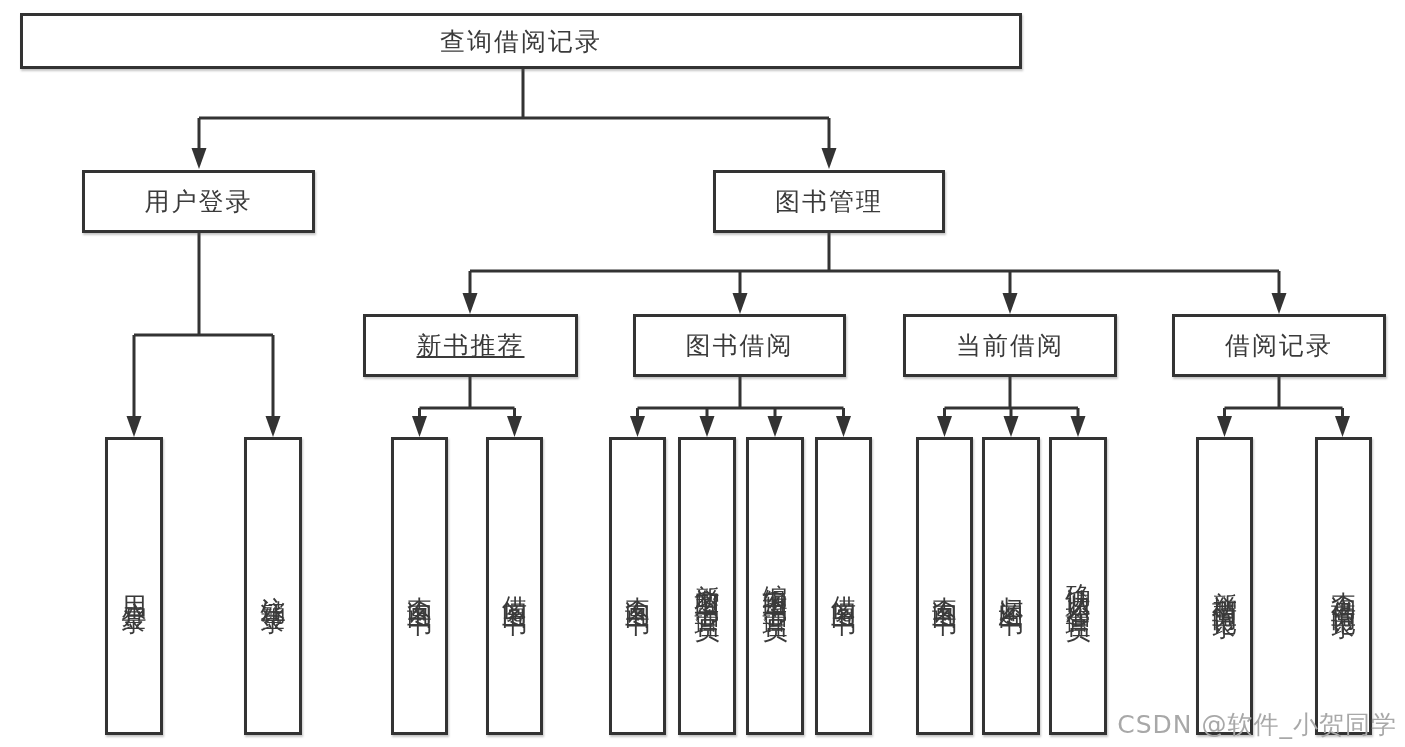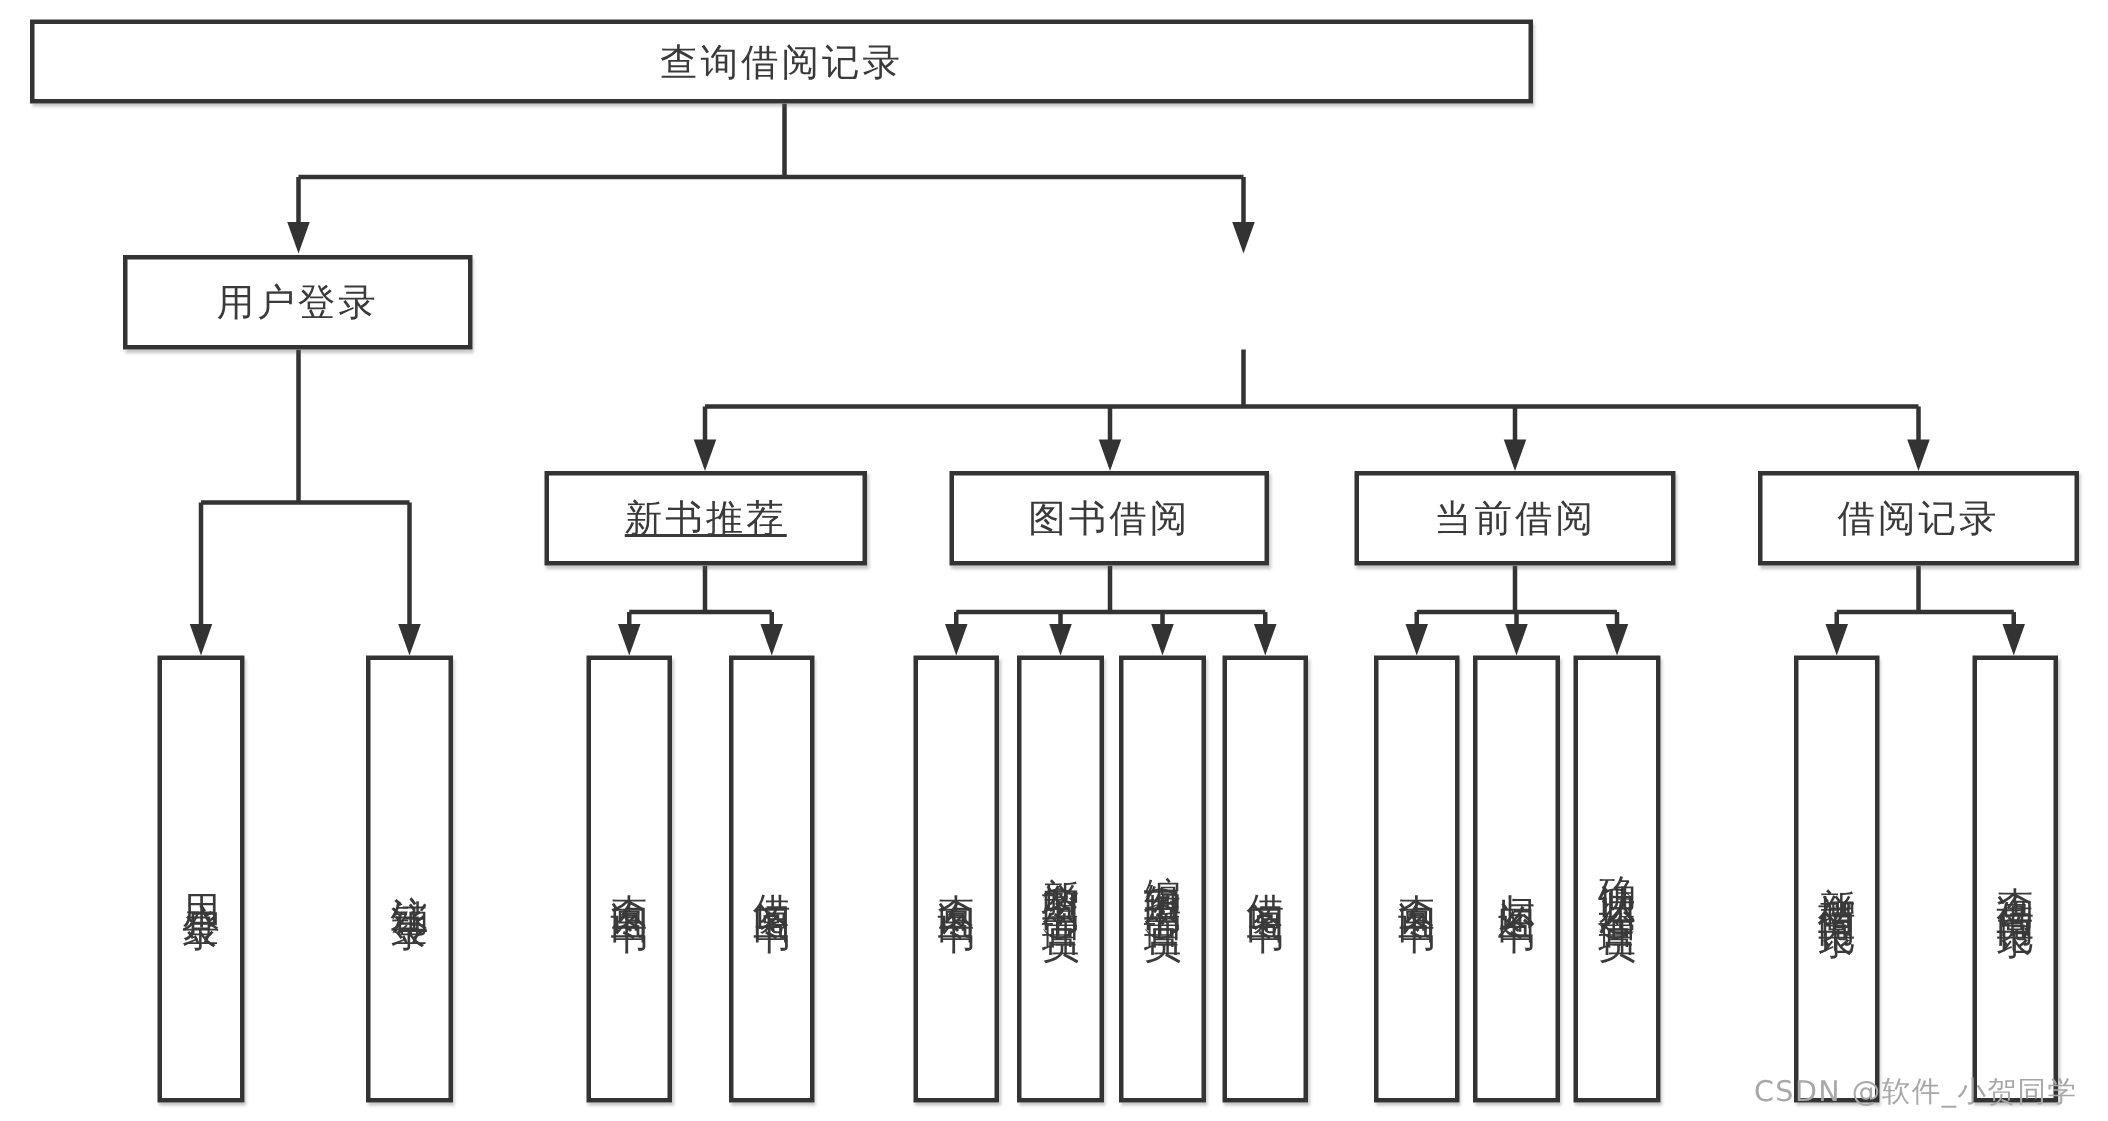--- a/index.html
+++ b/index.html
@@ -41,23 +41,23 @@
   .vbox {
     font-size: 25px;
     writing-mode: vertical-rl;
     text-orientation: mixed;
     letter-spacing: 5px;
     line-height: 1;
     text-align: center;
   }
   .watermark {
     position: absolute;
-    right: 20px;
+    right: 8px;
     bottom: 6px;
-    font-size: 19px;
+    font-size: 25px;
     color: #a8a8a8;
     letter-spacing: 1px;
     white-space: nowrap;
   }
 </style>
 </head>
 <body>
 
 <div class="stage">
 
@@ -120,20 +120,21 @@
     </g>
     <g fill="#333333" stroke="none">
       <polygon points="1217,416 1232,416 1224.5,437"></polygon>
       <polygon points="1335,416 1350,416 1342.5,437"></polygon>
     </g>
   </svg>
 
   <div class="node hbox" style="left:20px;top:13px;width:1002px;height:56px;">查询借阅记录</div>
 
   <div class="node hbox" style="left:82px;top:170px;width:233px;height:63px;">用户登录</div>
+  <div class="node hbox" style="left:713px;top:170px;width:232px;height:63px;">图书管理</div>
 
   <div class="node hbox" style="left:363px;top:314px;width:215px;height:63px;text-decoration:underline;">新书推荐</div>
   <div class="node hbox" style="left:903px;top:314px;width:214px;height:63px;">当前借阅</div>
   <div class="node hbox" style="left:633px;top:314px;width:213px;height:63px;">图书借阅</div>
   <div class="node hbox" style="left:1172px;top:314px;width:214px;height:63px;">借阅记录</div>
 
   <div class="node vbox" style="left:105px;top:437px;width:58px;height:298px;">用户登录</div>
   <div class="node vbox" style="left:244px;top:437px;width:58px;height:298px;">注销登录</div>
 
   <div class="node vbox" style="left:391px;top:437px;width:57px;height:298px;">查询图书</div>

